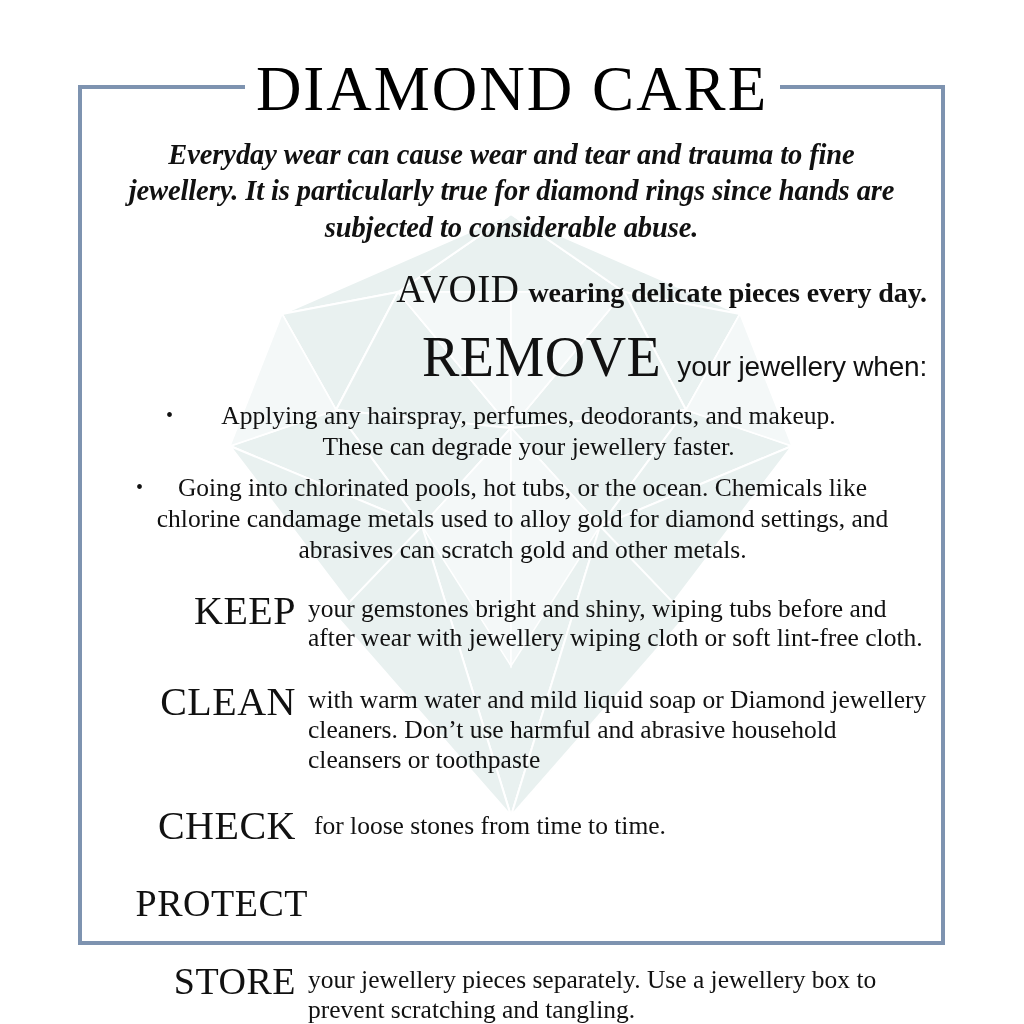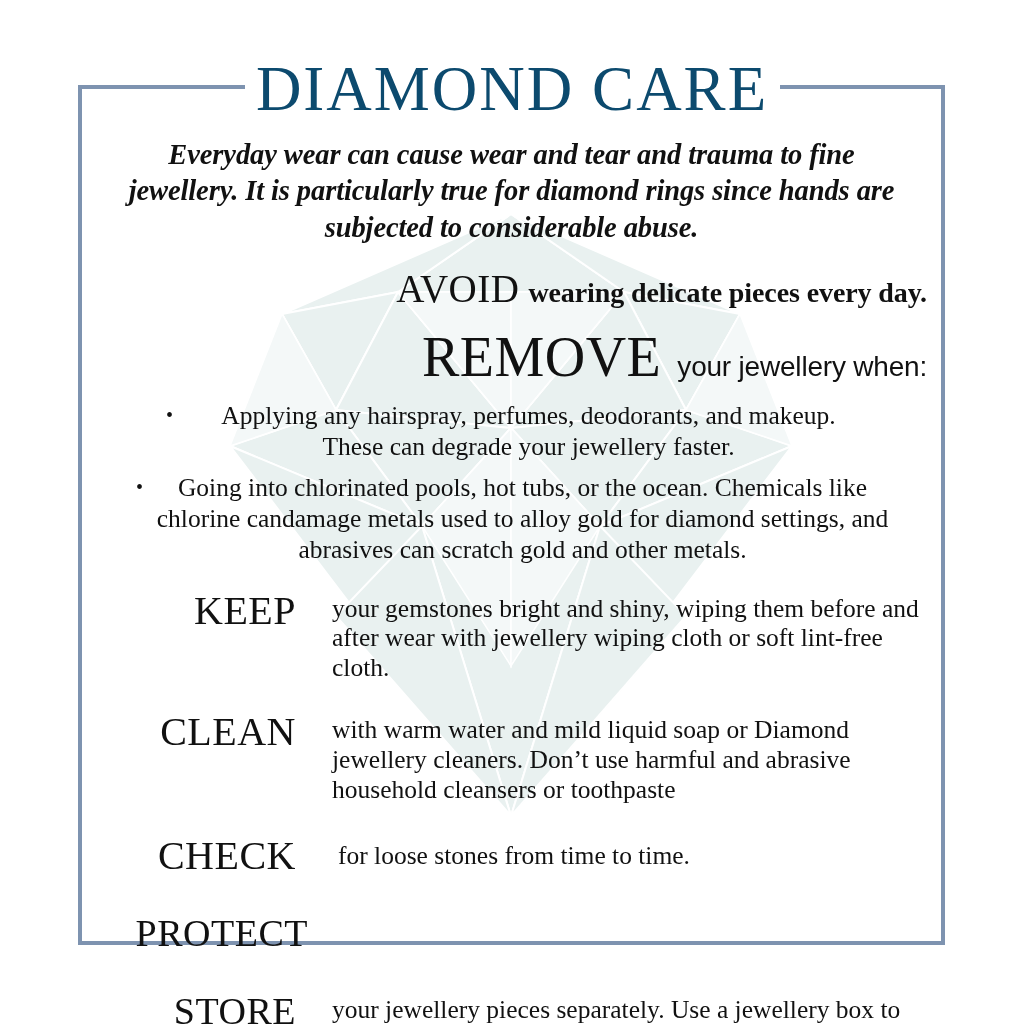--- a/index.html
+++ b/index.html
@@ -55,21 +55,21 @@
     position: absolute;
     left: 0;
     right: 0;
     top: 58px;
     z-index: 3;
     text-align: center;
     font-family: "Liberation Serif", "DejaVu Serif", serif;
     font-size: 63px;
     line-height: 1;
     letter-spacing: 2px;
-    color: #0c4a6e;
+    color: #000000;
     font-weight: 400;
   }
 
   
   .content {
     position: absolute;
     left: 78px;
     top: 85px;
     width: 867px;
     height: 860px;
@@ -143,21 +143,20 @@
   .bullets li.b1 .dot { left: 70px; top: 0; }
   .bullets li.b2 .dot { left: 40px; top: 0; }
   .bullets li.b1 { padding-left: 96px; padding-right: 62px; }
   .bullets li.b2 { padding-left: 58px; padding-right: 36px; }
 
   
   .row {
     display: flex;
     align-items: flex-start;
     margin-top: 16px;
-    gap: 24px;
   }
   .row .kw {
     flex: 0 0 auto;
     width: 200px;
     text-align: right;
     font-family: "Liberation Serif", "DejaVu Serif", serif;
     font-weight: 300;
     font-size: 40px;
     line-height: 0.95;
     letter-spacing: 0.5px;
@@ -244,21 +243,21 @@
       <span>Applying any hairspray, perfumes, deodorants, and makeup. These can degrade your jewellery faster.</span>
     </li>
     <li class="b2">
       <span class="dot">•</span>
       <span>Going into chlorinated pools, hot tubs, or the ocean. Chemicals like chlorine candamage metals used to alloy gold for diamond settings, and abrasives can scratch gold and other metals.</span>
     </li>
   </ul>
 
   <div class="row r-keep">
     <div class="kw">KEEP</div>
-    <div class="body">your gemstones bright and shiny, wiping them before and after wear with jewellery wiping cloth or soft lint-free cloth.</div>
+    <div class="body">your gemstones bright and shiny, wiping tubs before and after wear with jewellery wiping cloth or soft lint-free cloth.</div>
   </div>
 
   <div class="row r-clean">
     <div class="kw">CLEAN</div>
     <div class="body">with warm water and mild liquid soap or Diamond jewellery cleaners. Don’t use harmful and abrasive household cleansers or toothpaste</div>
   </div>
 
   <div class="row r-check">
     <div class="kw">CHECK</div>
     <div class="body">for loose stones from time to time.</div>

